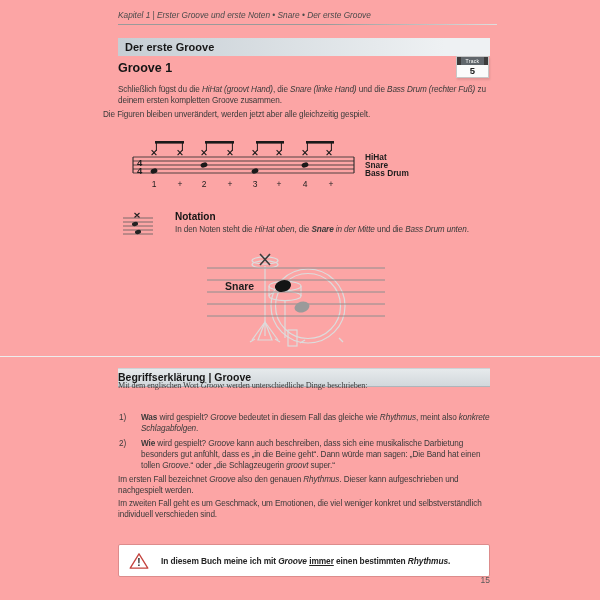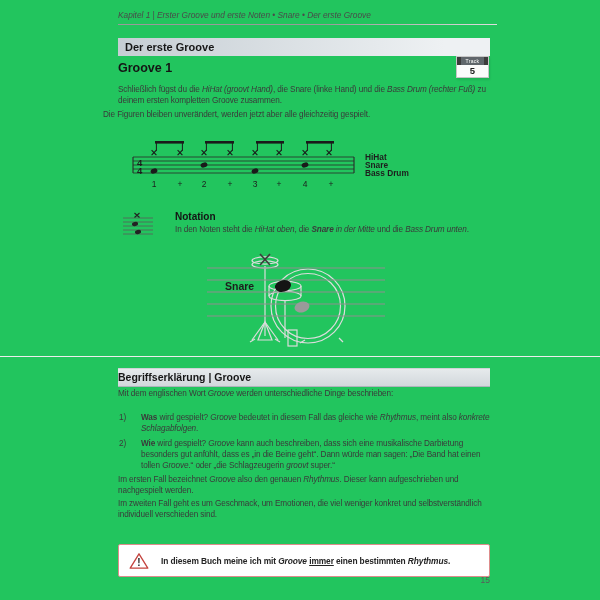--- a/index.html
+++ b/index.html
@@ -1,17 +1,17 @@
 <!DOCTYPE html>
 <html><head>
 <meta charset="utf-8">
 <style>
   html,body{margin:0;padding:0;}
   body{background:#e9e9e9;font-family:"Liberation Sans",sans-serif;}
-  .page{position:relative;width:600px;height:600px;background:#22c55e;overflow:hidden;
+  .page{position:relative;width:600px;height:600px;background:#fca5a5;overflow:hidden;
         font-family:"Liberation Sans",sans-serif;color:#3a3a3a;}
   .abs{position:absolute;box-sizing:border-box;}
 
   .running-head{left:118px;top:10px;width:380px;font-size:8.3px;font-style:italic;color:#4a4a4a;}
   .head-rule{left:118px;top:24px;width:379px;height:1px;
              background:linear-gradient(to right,#9a9a9a 55%,#dedede);}
 
   .section-bar{left:118px;top:38px;width:372px;height:18px;
                background:linear-gradient(to right,#c6ced4,#eef1f3 88%);
                font-weight:bold;font-size:11px;line-height:18px;padding-left:7px;color:#161616;}
@@ -31,21 +31,21 @@
   .note-h{left:175px;top:211px;font-size:10px;font-weight:bold;color:#141414;}
   .note-t{left:175px;top:224px;width:330px;white-space:nowrap;font-size:8.2px;letter-spacing:-0.12px;}
 
   .sep-line{left:0;top:356px;width:600px;height:1px;background:#ededed;}
 
   .def-bar{left:118px;top:368px;width:372px;height:19px;
            background:linear-gradient(#e6eaec,#d2d8dc);border-top:1px solid #cdd3d7;
            border-bottom:1px solid #aeb5bb;text-align:left;font-weight:bold;
            font-size:10.5px;line-height:17px;color:#161616;}
 
-  .intro{left:118px;top:388px;width:378px;}
+  .intro{left:118px;top:380px;width:378px;font-family:Liberation Serif, serif;}
   .li{left:118px;width:372px;display:flex;}
   .li .num{width:22px;flex:0 0 22px;padding-left:1px;}
   .li .itext{flex:1;}
   .li1{top:412px;}
   .li2{top:438px;}
   .pp1{left:118px;top:474px;width:378px;}
   .pp2{left:118px;top:498px;width:378px;}
   .pp3{left:118px;top:523px;width:378px;}
 
   .warn-box{left:118px;top:544px;width:372px;height:33px;border:1.4px solid #dd8c8c;border-radius:2px;
@@ -66,21 +66,21 @@
 
   <div class="abs section-bar">Der erste Groove</div>
 
   <div class="abs groove-h">Groove 1</div>
 
   <div class="abs track-badge">
     <div class="track-top">Track</div>
     <div class="track-num">5</div>
   </div>
 
-  <div class="abs body-t p1"><span>Schließlich fügst du die </span><span style="font-style: italic;">HiHat (groovt Hand)</span><span>, die </span><span style=" margin-top: 12px;">Snare (linke Hand)</span><span> und die </span><span style="font-style: italic;">Bass Drum (rechter Fuß)</span><span> zu deinem ersten kompletten Groove zusammen.</span></div>
+  <div class="abs body-t p1"><span>Schließlich fügst du die </span><span style="font-style: italic;">HiHat (groovt Hand)</span><span>, die </span><span style="font-style: italic; margin-top: 12px;">Snare (linke Hand)</span><span> und die </span><span style="font-style: italic;">Bass Drum (rechter Fuß)</span><span> zu deinem ersten kompletten Groove zusammen.</span></div>
   <div class="abs body-t p2"><span>Die Figuren bleiben unverändert, werden jetzt aber alle gleichzeitig gespielt.</span></div>
 
   <svg class="abs" style="left:128px;top:130px;" width="330" height="64" viewBox="0 0 330 64">
 
     <g stroke="#2a2a2a" stroke-width="0.8">
       <line x1="5" y1="27" x2="226" y2="27"></line>
         <line x1="5" y1="31" x2="226" y2="31"></line>
       <line x1="5" y1="35" x2="226" y2="35"></line>
         <line x1="5" y1="39" x2="226" y2="39"></line>
       <line x1="5" y1="43" x2="226" y2="43"></line>

